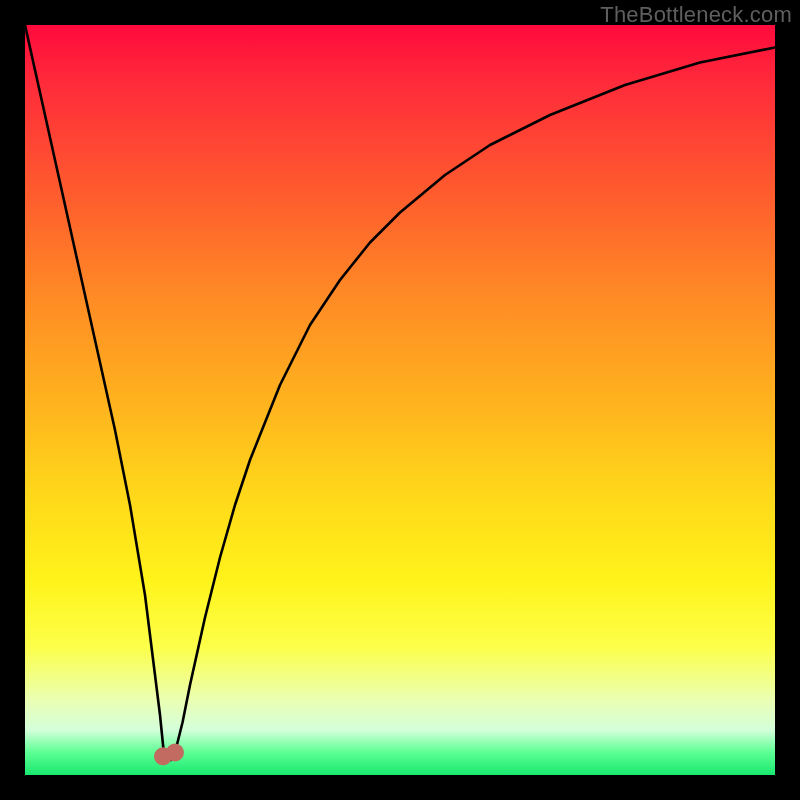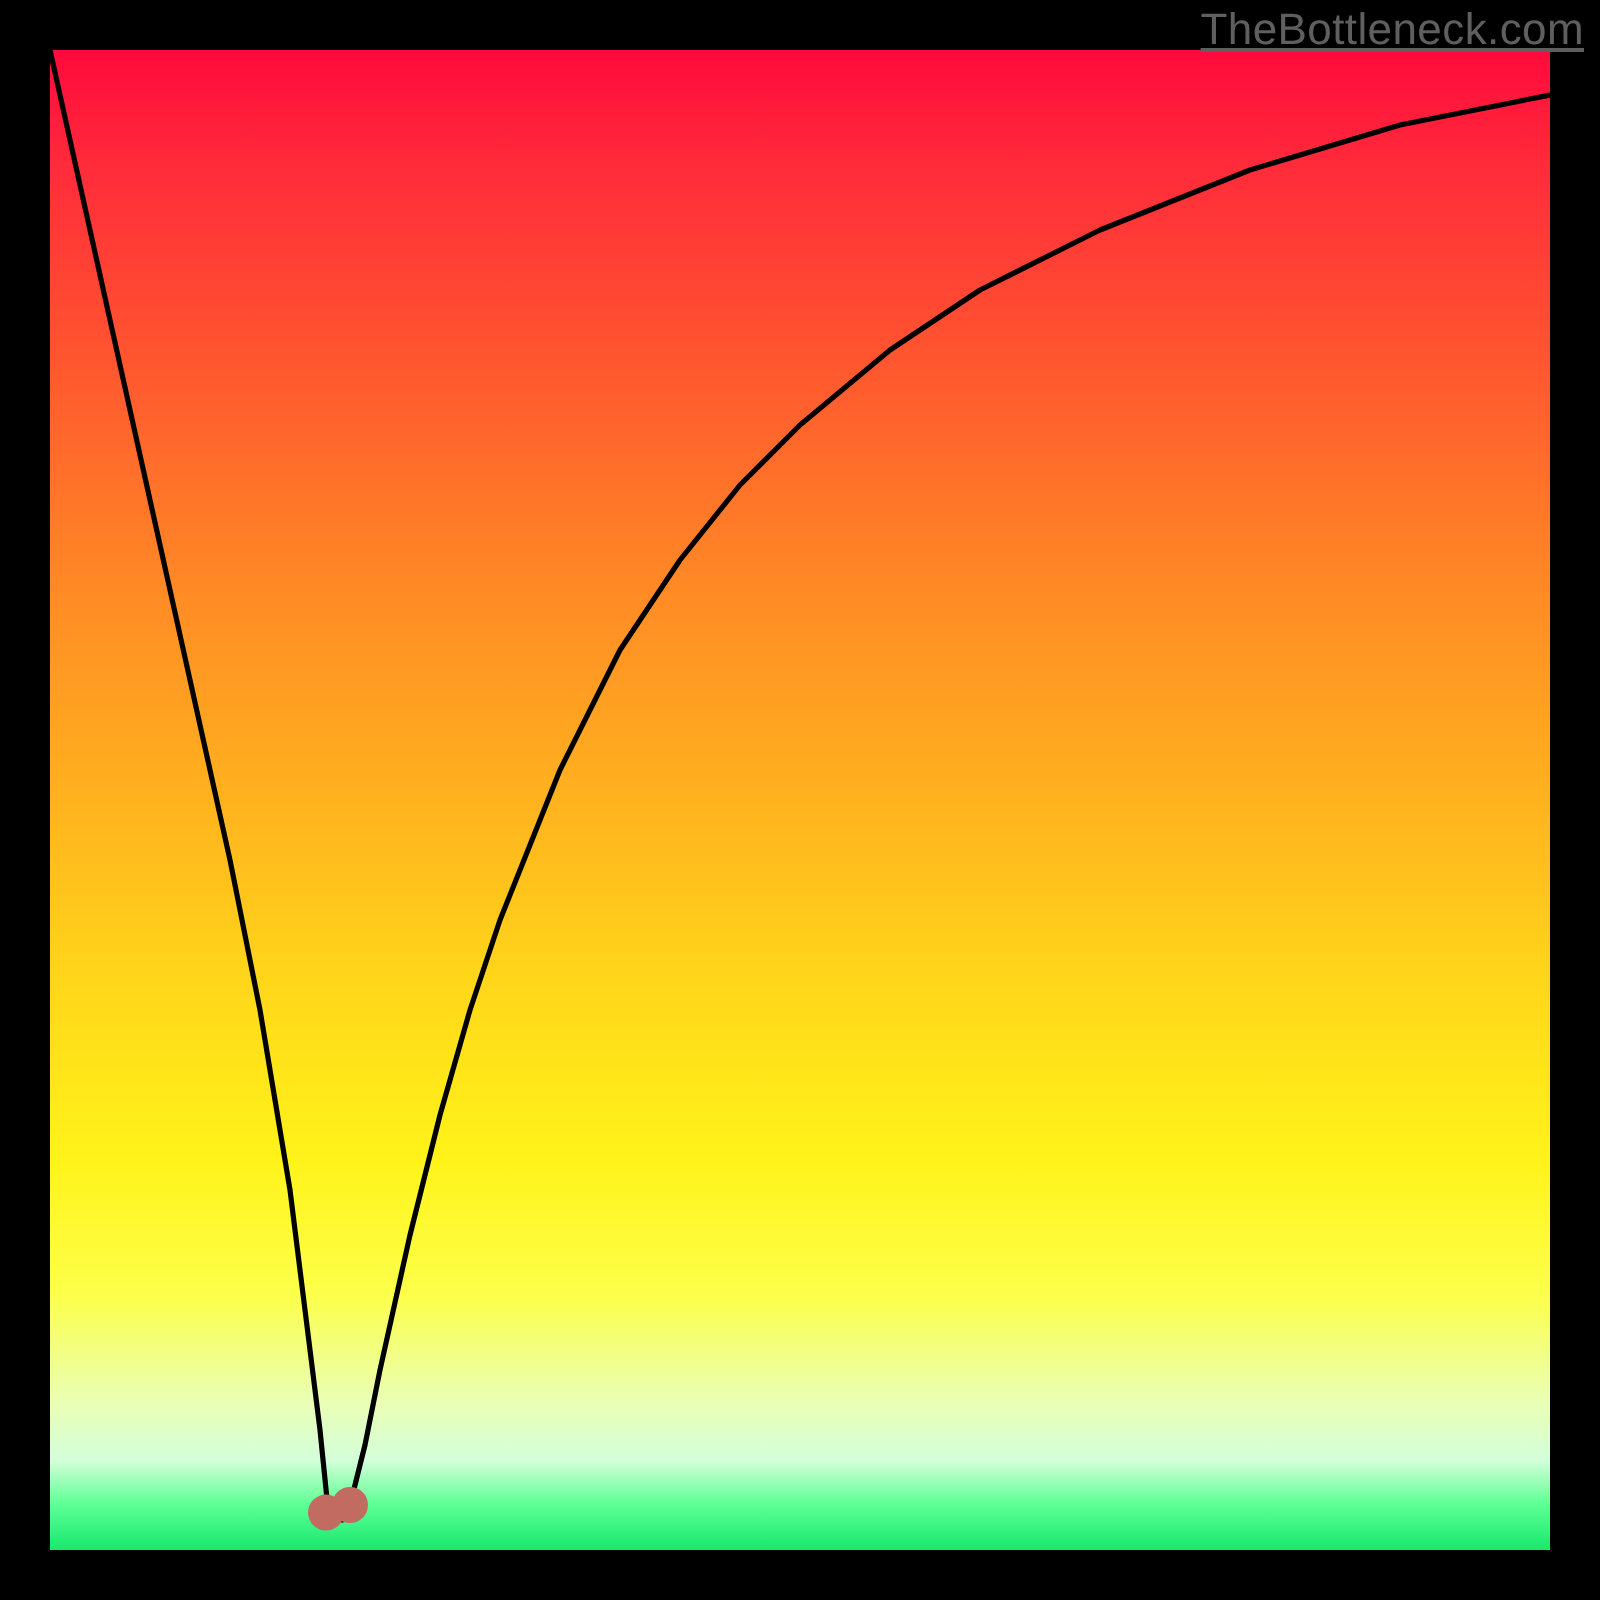--- a/index.html
+++ b/index.html
@@ -33,21 +33,20 @@
     );
   }
   .watermark {
     position: absolute;
     top: 2px;
     right: 8px;
     color: #5f5f5f;
     font-size: 22px;
     letter-spacing: 0.2px;
     user-select: none;
-    text-decoration: underline;
   }
   svg.curve {
     position: absolute;
     left: 0;
     top: 0;
     width: 750px;
     height: 750px;
   }
 </style>
 </head>

